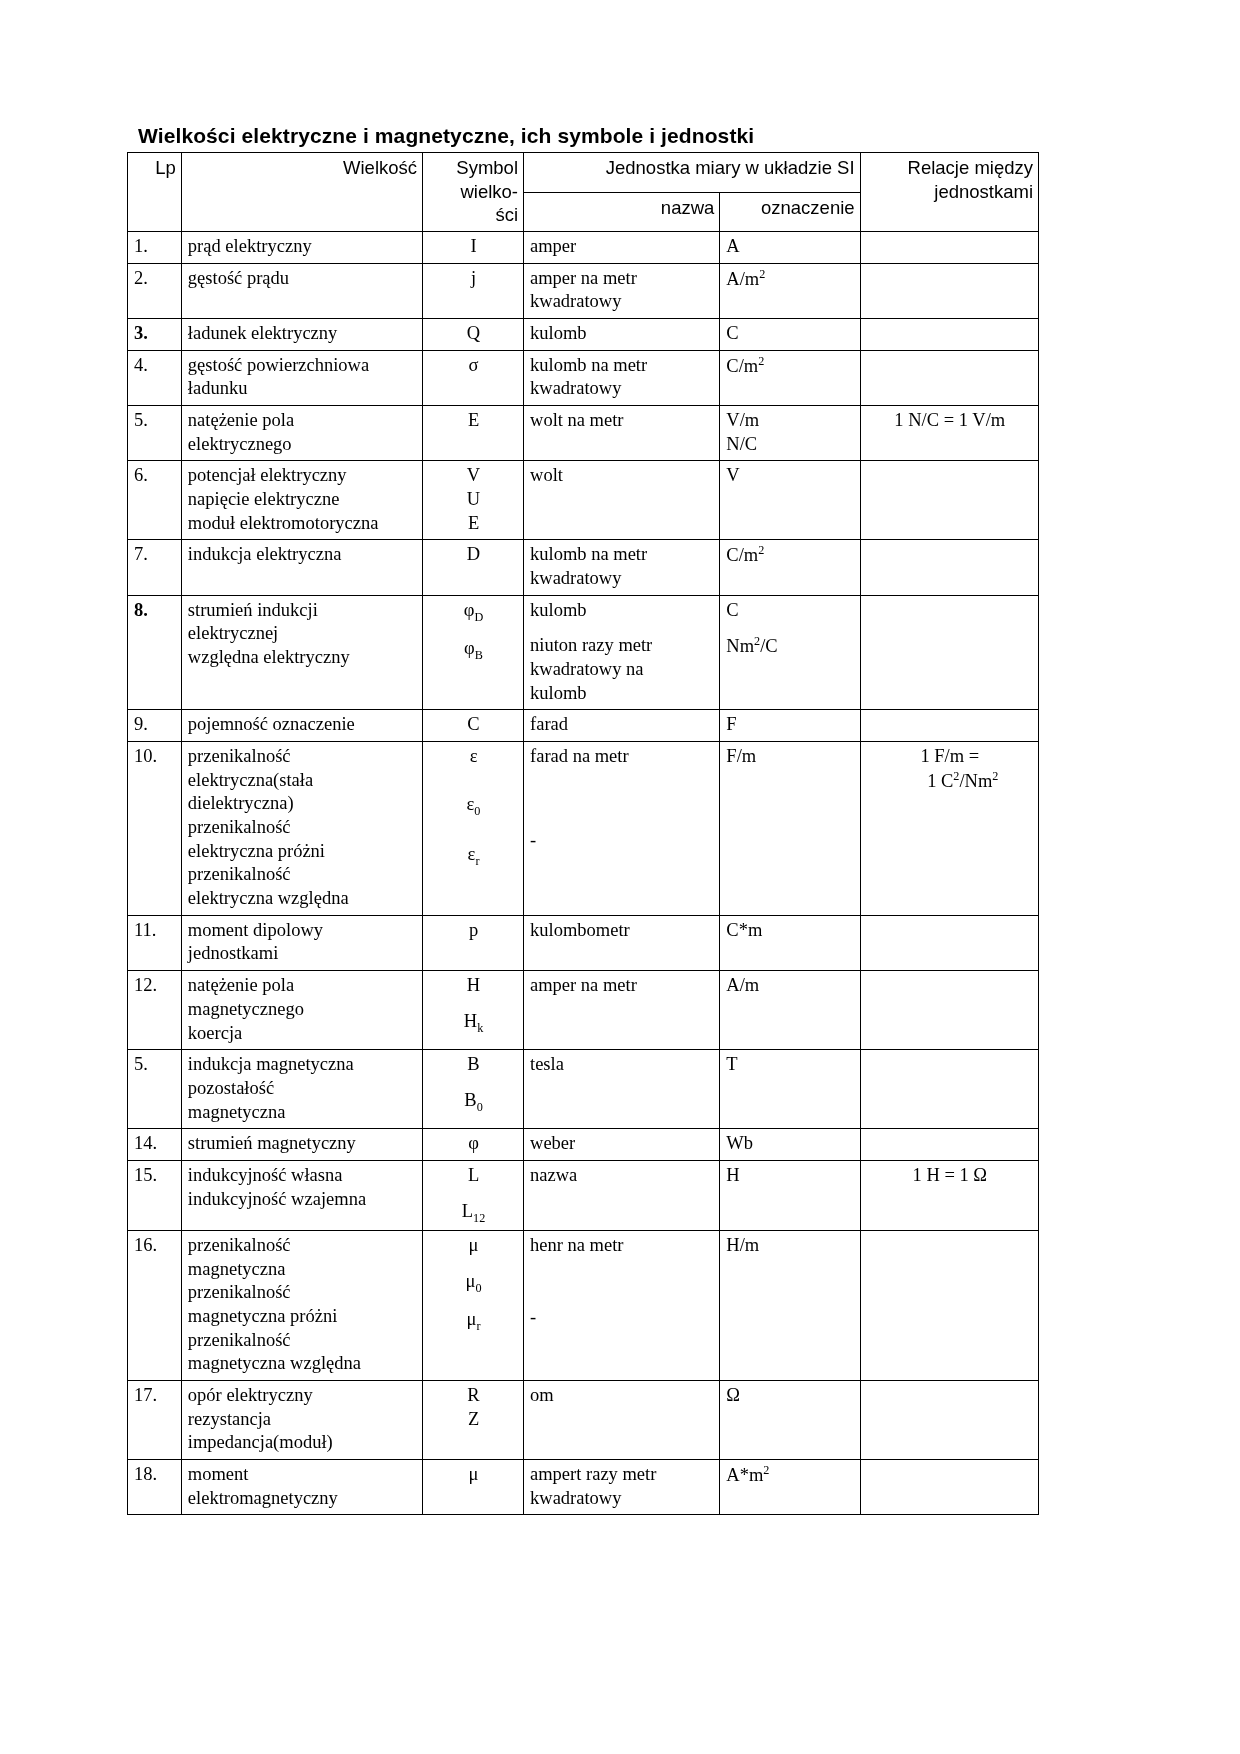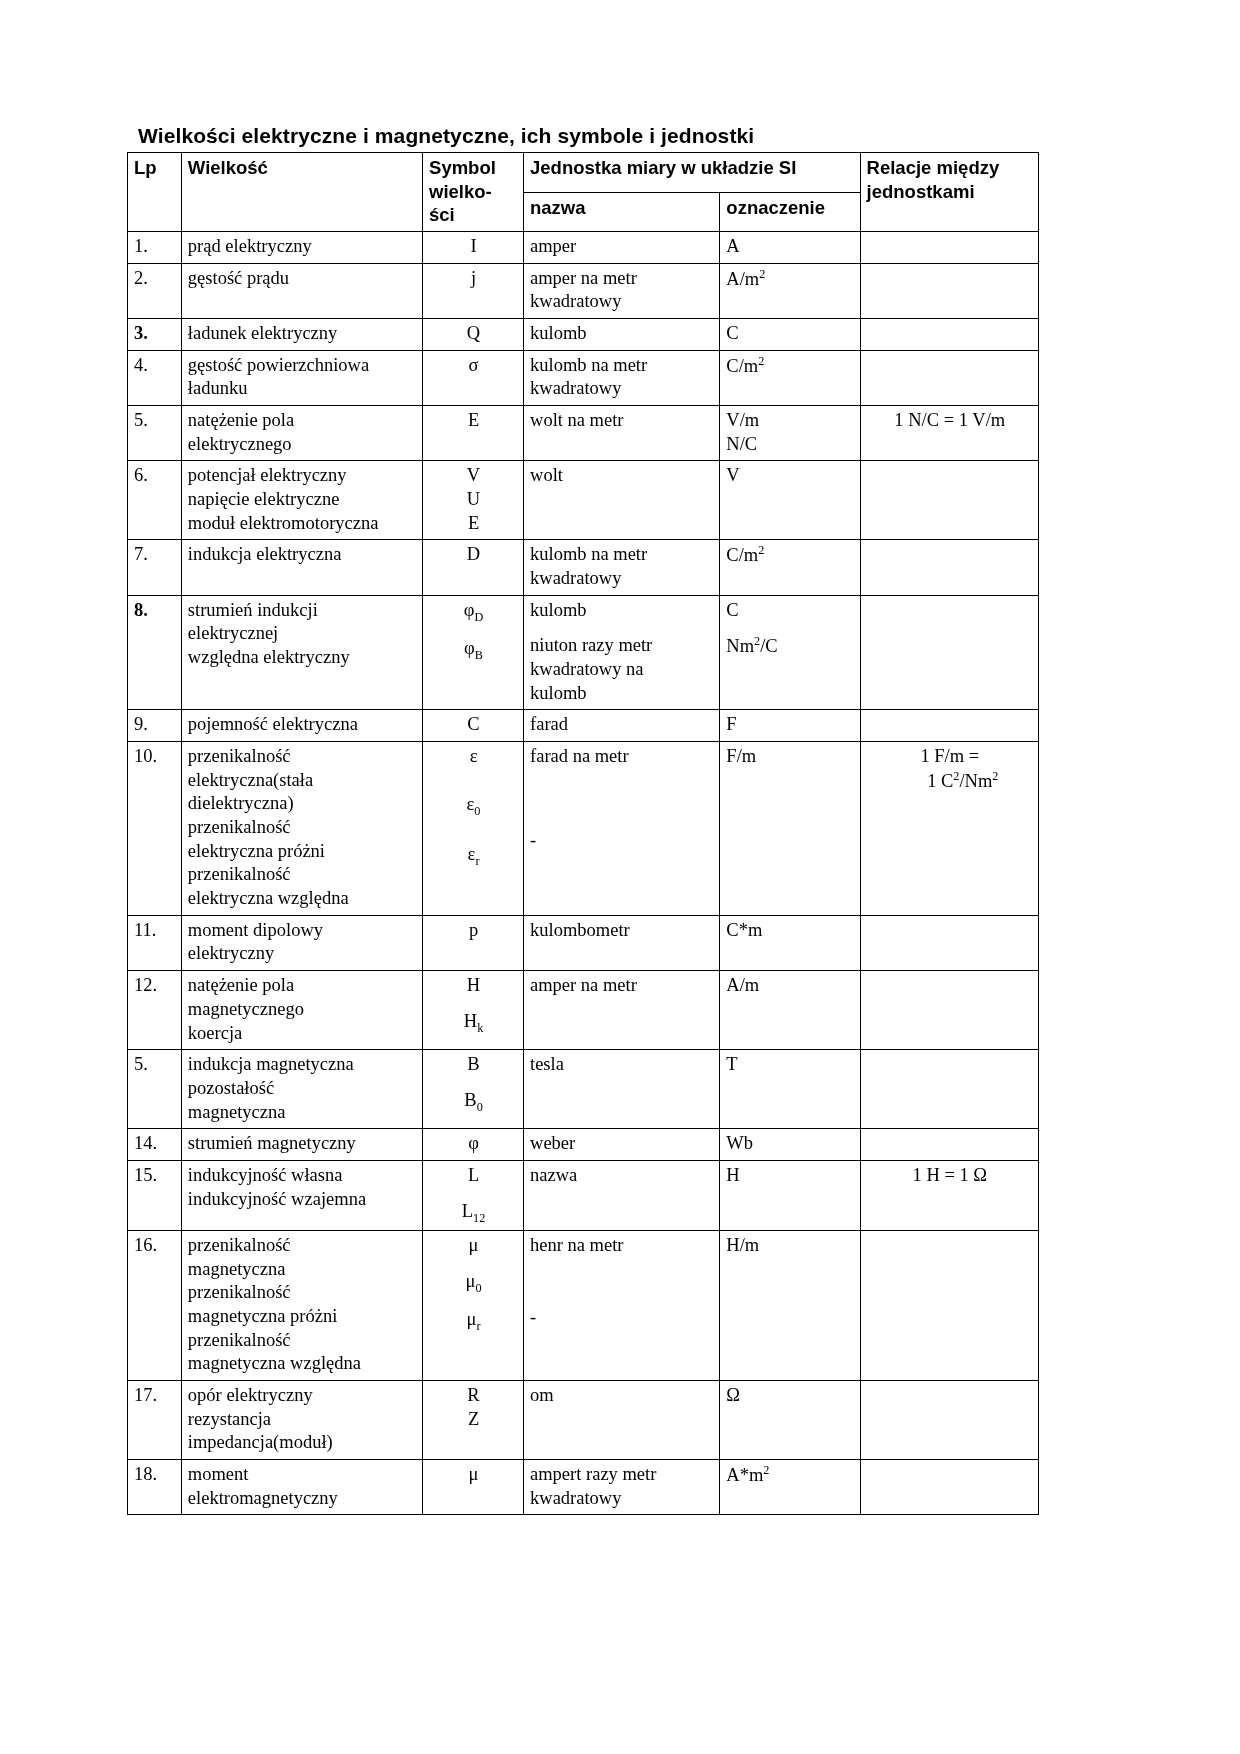--- a/index.html
+++ b/index.html
@@ -50,23 +50,23 @@
   
   col.c-lp      { width: 48px; }
   col.c-name    { width: 215px; }
   col.c-sym     { width: 90px; }
   col.c-unit    { width: 175px; }
   col.c-notat   { width: 125px; }
   col.c-rel     { width: 159px; }
 
   thead th {
     font-family: "Liberation Sans", sans-serif;
-    font-weight: bold;
+    font-weight: normal;
     font-size: 17px;
-    text-align: left;
+    text-align: right;
     vertical-align: top;
     line-height: 1.3;
     padding: 3px 4px 4px 4px;
   }
   td.lp {
     text-align: left;
     padding-left: 8px;
     white-space: nowrap;
   }
   td.lp.b { font-weight: bold; }
@@ -263,21 +263,21 @@
           <td>
             <span class="ln">C</span>
             <span class="sp"></span>
             <span class="ln">Nm<sup>2</sup>/C</span>
           </td>
           <td class="rel"></td>
         </tr>
         <tr>
           <td class="lp">9.</td>
           <td>
-            <span class="ln">pojemność elektryczna</span>
+            <span class="ln">pojemność oznaczenie</span>
           </td>
           <td class="sym">
             <span class="ln">C</span>
           </td>
           <td>
             <span class="ln">farad</span>
           </td>
           <td>
             <span class="ln">F</span>
           </td>
@@ -317,21 +317,21 @@
           </td>
           <td class="rel">
             <span class="ln">1 F/m =</span>
             <span class="rel-ind2">1 C<sup>2</sup>/Nm<sup>2</sup></span>
           </td>
         </tr>
         <tr>
           <td class="lp">11.</td>
           <td>
             <span class="ln">moment dipolowy</span>
-            <span class="ln">elektryczny</span>
+            <span class="ln">jednostkami</span>
           </td>
           <td class="sym">
             <span class="ln">p</span>
           </td>
           <td>
             <span class="ln">kulombometr</span>
           </td>
           <td>
             <span class="ln">C*m</span>
           </td>

